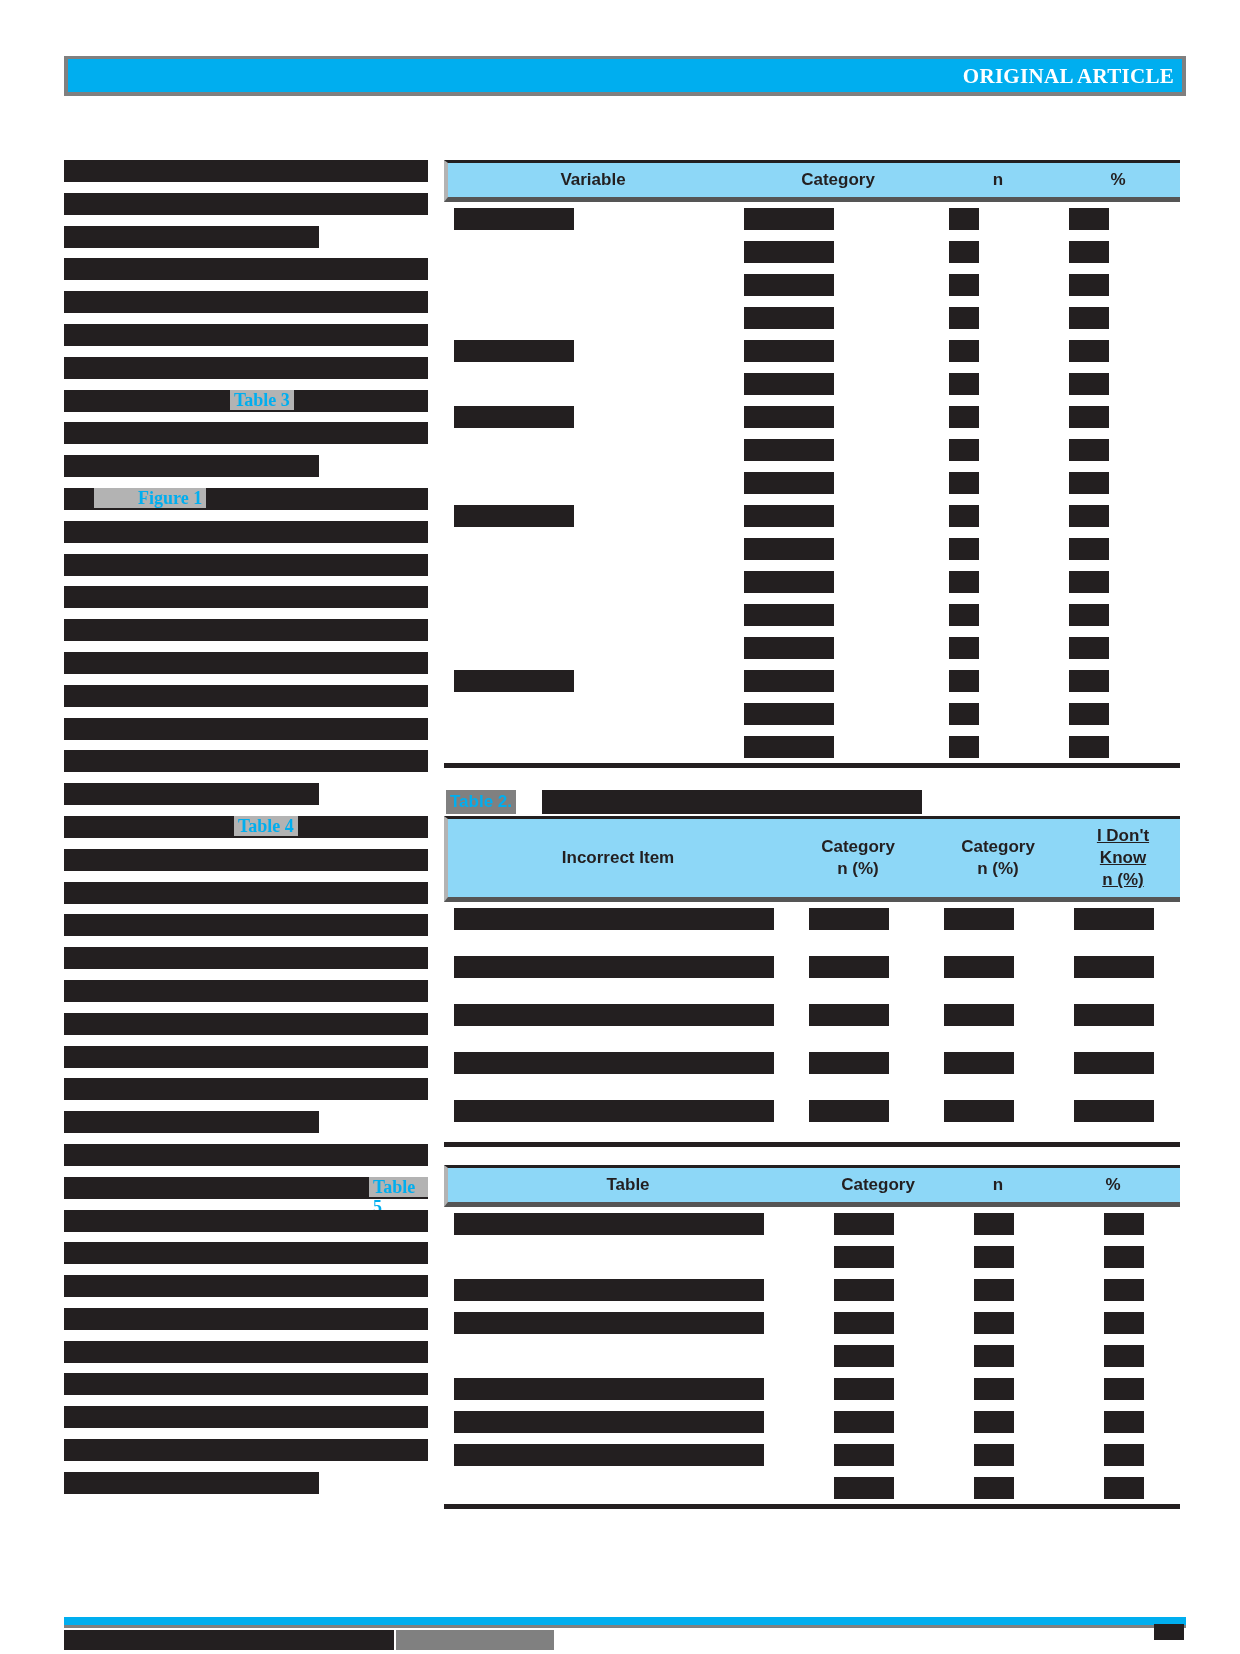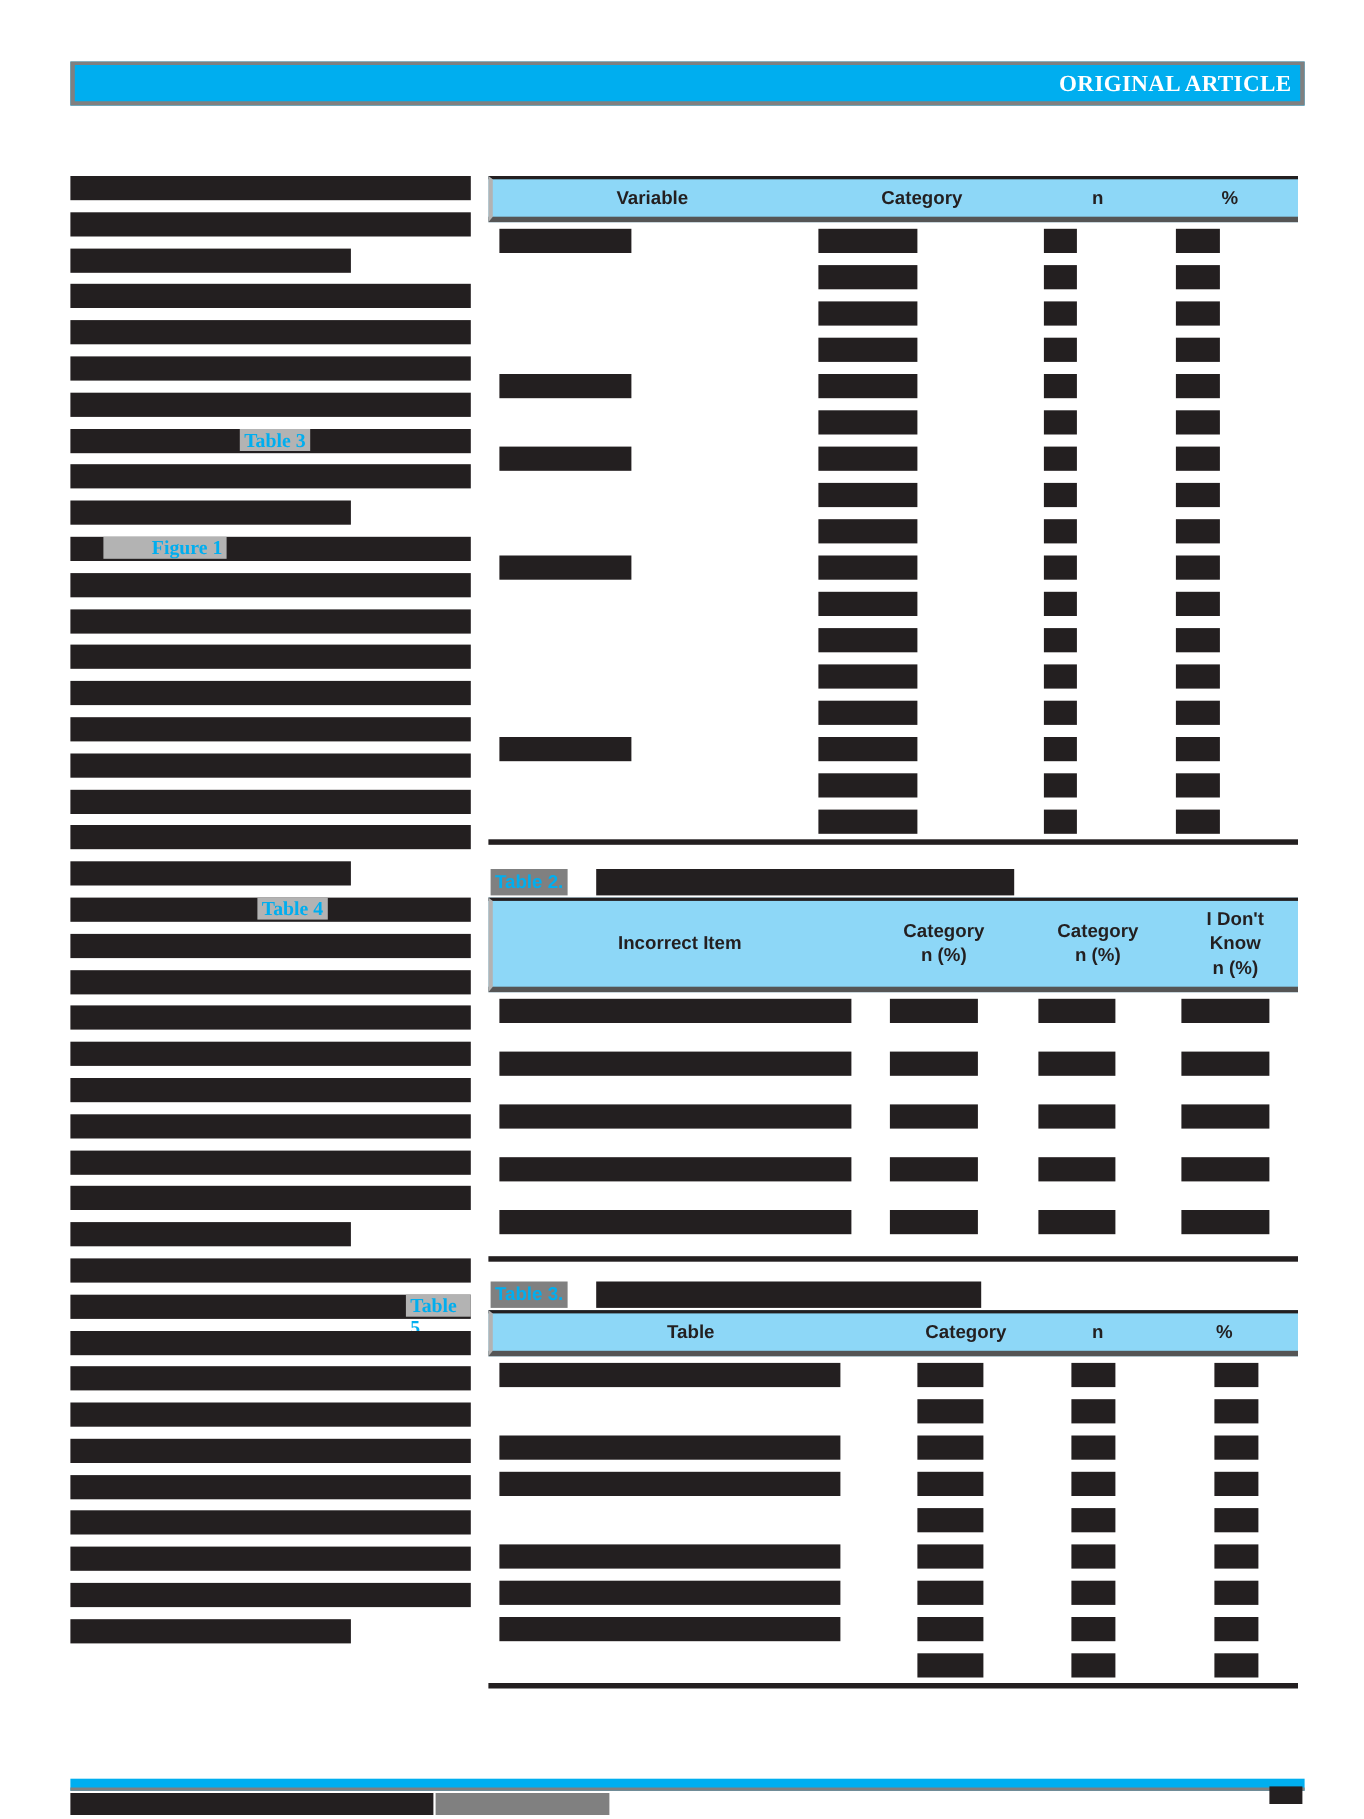--- a/index.html
+++ b/index.html
@@ -36,21 +36,21 @@
 
 <div class="leftcol" id="leftcol">
     <div class="line"></div>
     <div class="line"></div>
     <div class="line short"></div>
     <div class="line"></div>
     <div class="line"></div>
     <div class="line"></div>
     <div class="line"></div>
     <div class="line">
-      <span class="inlink" style="left: 154px;">Table 3</span>
+      <span class="inlink" style="left: 166px;">Table 3</span>
     </div>
     <div class="line"></div>
     <div class="line short"></div>
     <div class="line">
       <span class="inlink" style="left: 30px; padding-left: 44px;">Figure 1</span>
     </div>
     <div class="line"></div>
     <div class="line"></div>
     <div class="line"></div>
     <div class="line"></div>
@@ -196,21 +196,21 @@
   <div class="thead" style="height:86px;">
     <div style="width:340px;">Incorrect Item</div>
     <div style="width:140px;">
       <div>Category</div>
       <div>n (%)</div>
     </div>
     <div style="width:140px;">
       <div>Category</div>
       <div>n (%)</div>
     </div>
-    <div style="width:110px;">
+    <div style="width:110px;text-decoration:underline;">
       <div>I Don't</div>
       <div>Know</div>
       <div>n (%)</div>
     </div>
   </div>
   <div id="t2body">
       <div class="row" style="height: 48px;">
         <span class="cell" style="left: 10px; width: 320px;"></span>
         <span class="cell" style="left: 365px; width: 80px;"></span>
         <span class="cell" style="left: 500px; width: 70px;"></span>
@@ -238,24 +238,20 @@
         <span class="cell" style="left: 10px; width: 320px;"></span>
         <span class="cell" style="left: 365px; width: 80px;"></span>
         <span class="cell" style="left: 500px; width: 70px;"></span>
         <span class="cell" style="left: 630px; width: 80px;"></span>
       </div>
     </div>
   <div class="rule"></div>
 </div>
 
 <div class="tblwrap" style="top:1165px;">
-  <div class="caption">
-    <span class="cap-label">Table 3.</span>
-    <span class="cap-title" style="width:350px;"></span>
-  </div>
   <div class="thead" style="height:42px;">
     <div style="width:360px;">Table</div>
     <div style="width:140px;">Category</div>
     <div style="width:100px;">n</div>
     <div style="width:130px;">%</div>
   </div>
   <div id="t3body">
       <div class="row" style="height: 33px;">
         <span class="cell" style="left: 10px; width: 310px;"></span>
         <span class="cell" style="left: 390px; width: 60px;"></span>

